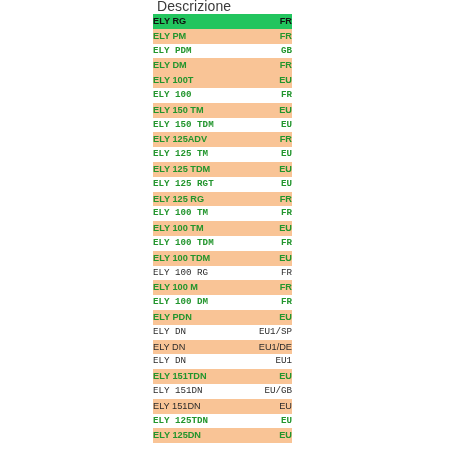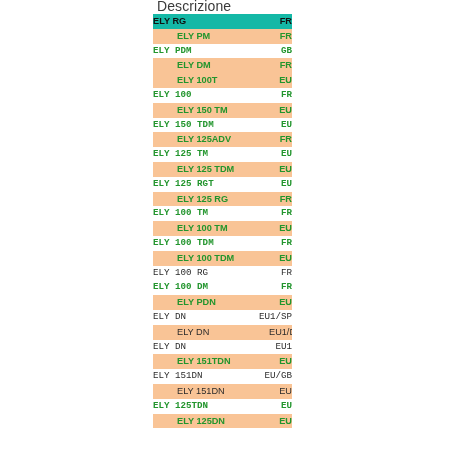--- a/index.html
+++ b/index.html
@@ -56,23 +56,23 @@
     width: 92px;
     padding-left: 4px;
     box-sizing: border-box;
   }
   td.c2 {
     width: 47px;
     text-align: right;
     box-sizing: border-box;
   }
   
-  tr.bg-orange td { background: #f9c496; padding-left: 24px; }
+  tr.bg-orange td { background: #f9c496; }
   tr.bg-white  td { background: #ffffff; font-family: Liberation Mono, monospace; }
-  tr.bg-gray   td { background: #14b8a6; }
+  tr.bg-gray   td { background: #22c55e; }
   
   tr.tx-green td { color: #22952d; font-weight: bold; }
   tr.tx-dark  td { color: #2b2b2b; font-weight: normal; }
   tr.tx-black td { color: #111111; font-weight: bold; }
 </style>
 </head>
 <body>
 
 <div id="page">
   <div id="table-wrap">
@@ -146,20 +146,24 @@
             <td class="c2">FR</td>
           </tr>
           <tr class="bg-orange tx-green">
             <td class="c1">ELY  100 TDM</td>
             <td class="c2">EU</td>
           </tr>
           <tr class="bg-white tx-dark">
             <td class="c1">ELY  100 RG</td>
             <td class="c2">FR</td>
           </tr>
+          <tr class="bg-orange tx-green">
+            <td class="c1">ELY  100 M</td>
+            <td class="c2">FR</td>
+          </tr>
           <tr class="bg-white tx-green">
             <td class="c1">ELY  100 DM</td>
             <td class="c2">FR</td>
           </tr>
           <tr class="bg-orange tx-green">
             <td class="c1">ELY   PDN</td>
             <td class="c2">EU</td>
           </tr>
           <tr class="bg-white tx-dark">
             <td class="c1">ELY   DN</td>

